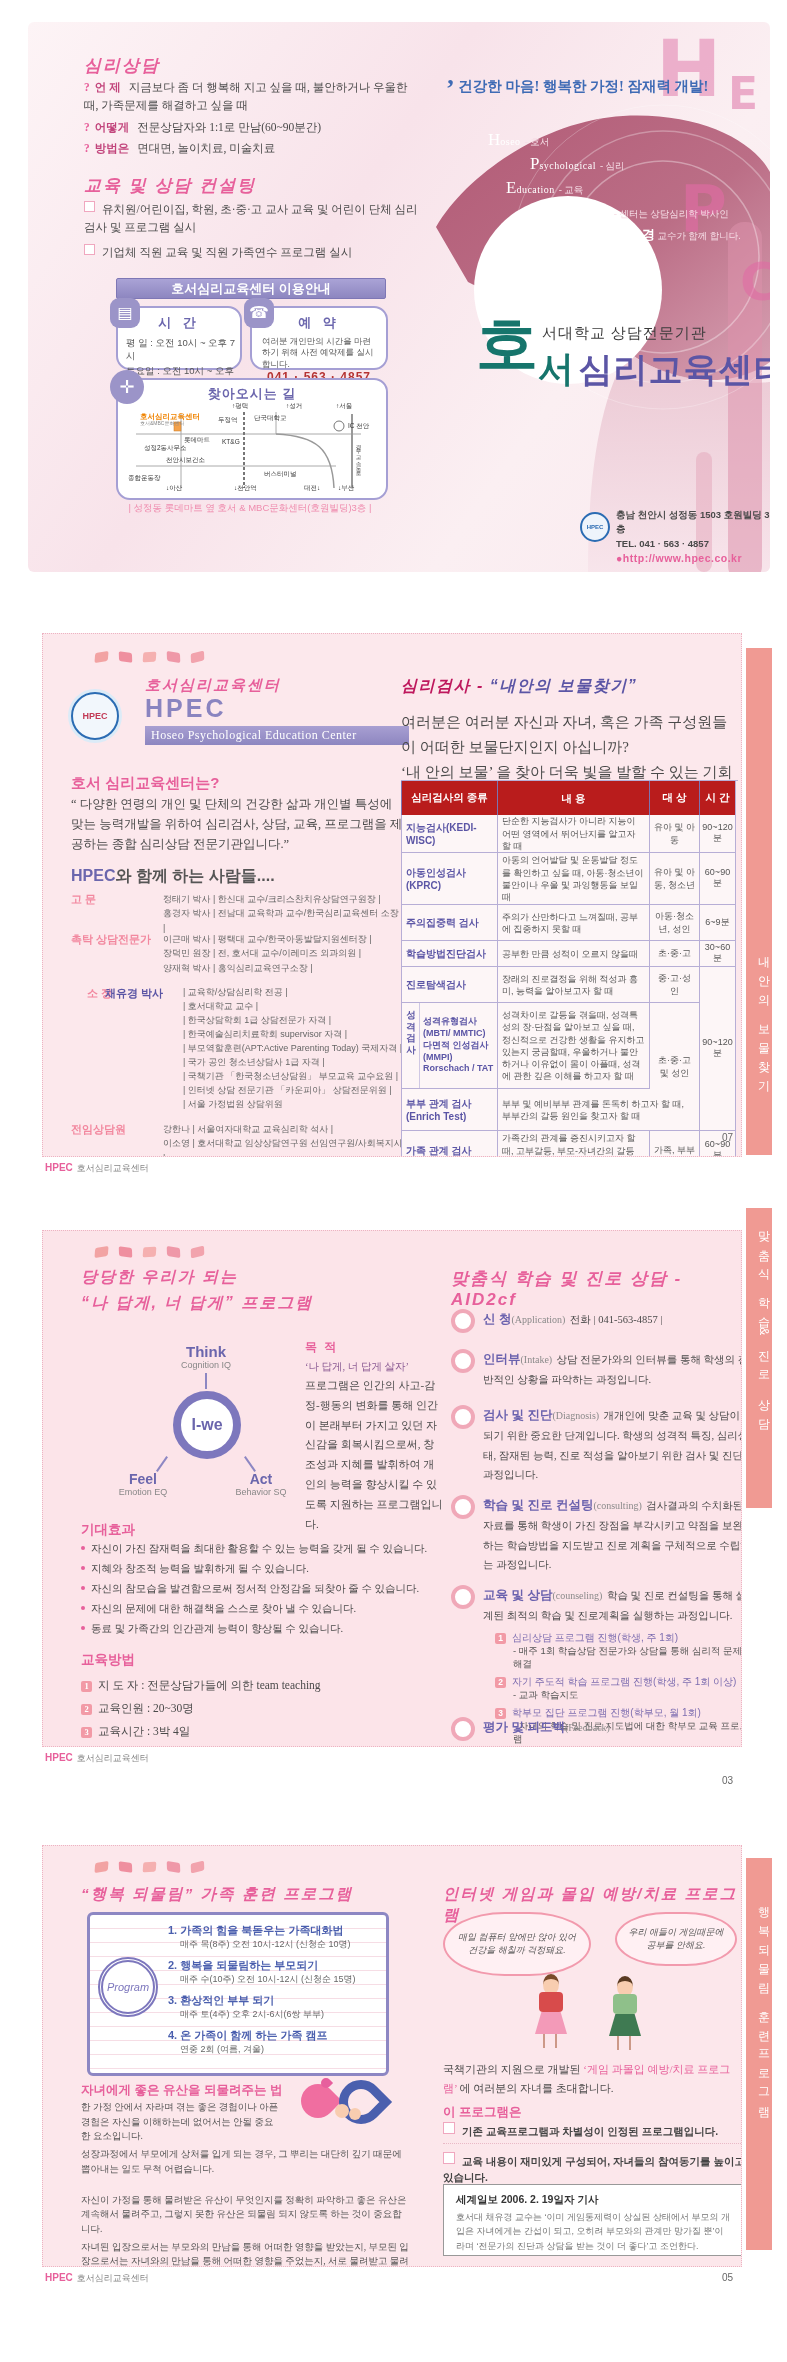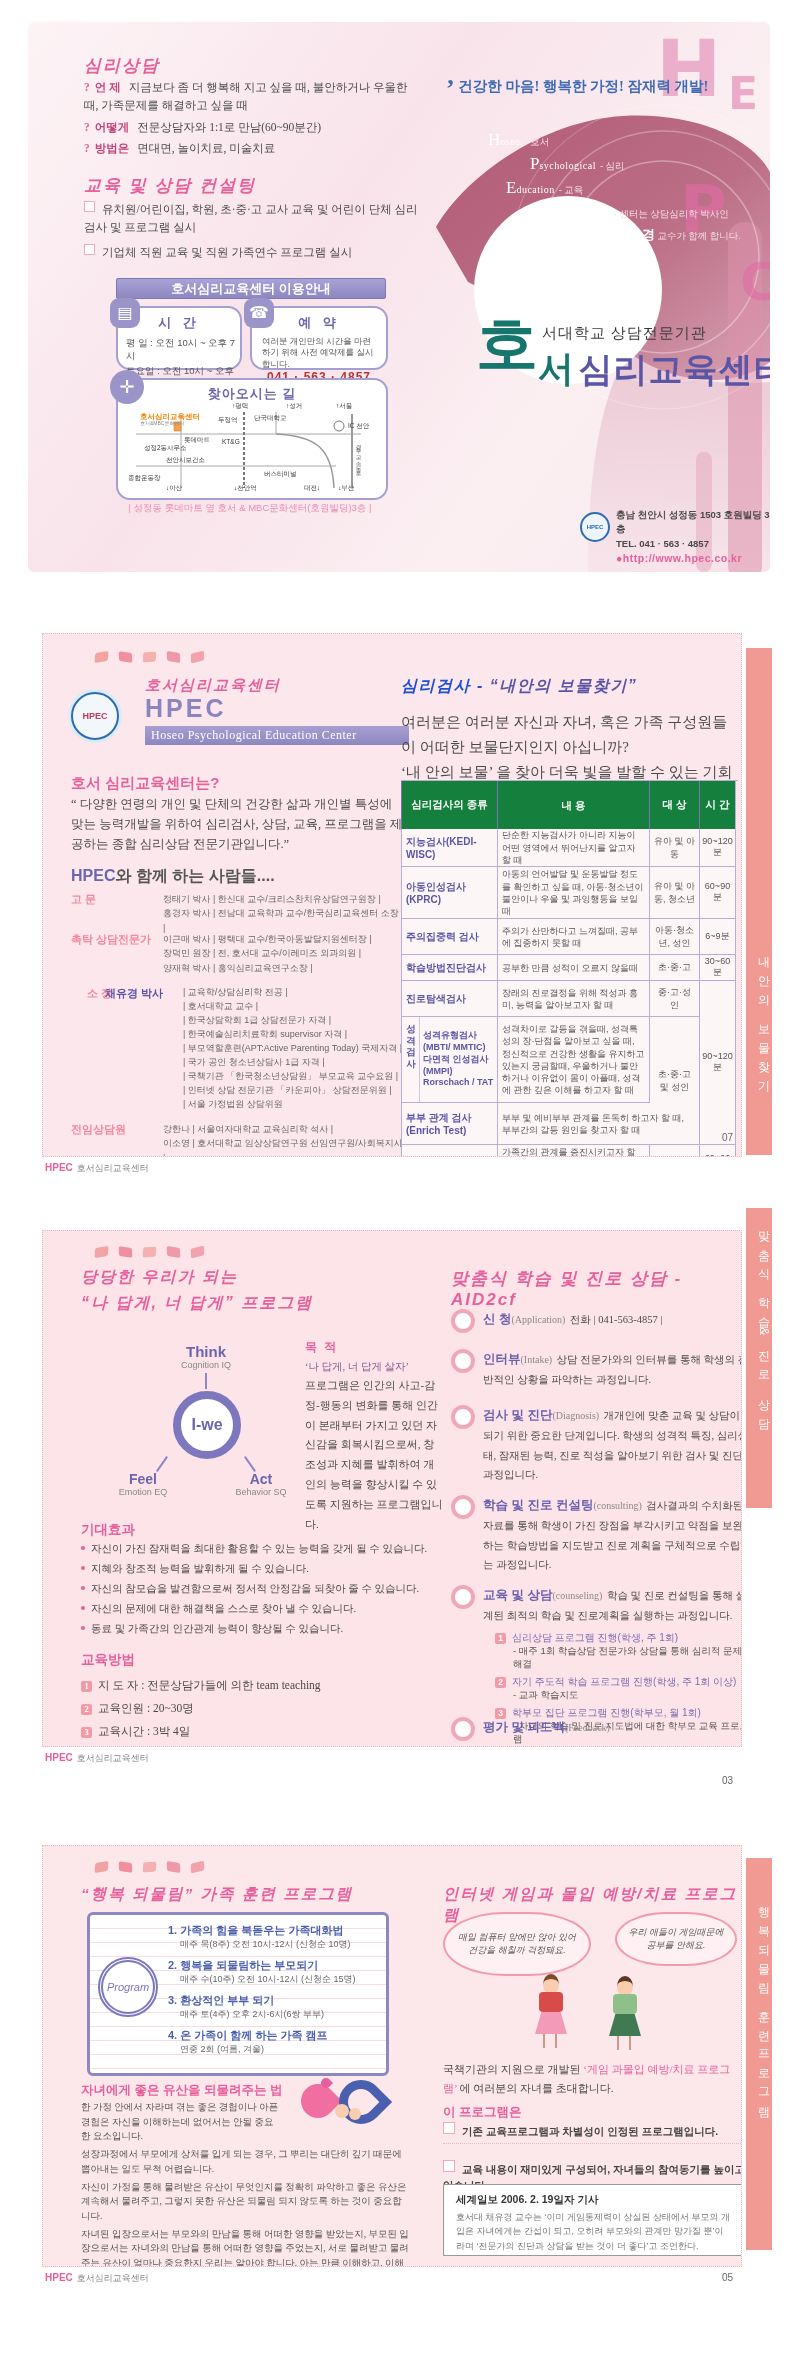--- a/index.html
+++ b/index.html
@@ -44,22 +44,22 @@
   .pfooter b{color:#e7609b;font-size:10px;margin-right:4px;}
   .pagenum{position:absolute;font-size:10px;color:#666;}
   .pinkhead{color:#e7609b;font-weight:bold;}
   .serif{font-family:"Liberation Serif","DejaVu Serif",serif;}
   
   .ttable{position:absolute;font-size:9px;}
   .trow{display:flex;}
   .tcell{border-left:1px solid #b7aed6;border-bottom:1px solid #b7aed6;box-sizing:border-box;
          padding:3px 4px;background:#fdf6f7;}
   .tcell.last{border-right:1px solid #b7aed6;}
-  .thead .tcell{background:#15803d;color:#fff;font-weight:bold;text-align:center;font-size:10.5px;
-                border-bottom:0;border-left:1px solid #7c74b2;padding:17px 2px;}
+  .thead .tcell{background:#b91c1c;color:#fff;font-weight:bold;text-align:center;font-size:10.5px;
+                border-bottom:0;border-left:1px solid #7c74b2;padding:10px 2px;}
   .tname{width:96px;color:#5b55a5;font-weight:bold;font-size:10px;display:flex;align-items:center;}
   .tdesc{width:152px;color:#555;display:flex;align-items:center;line-height:1.35;}
   .ttarg{width:50px;display:flex;align-items:center;justify-content:center;text-align:center;color:#555;}
   .ttime{width:37px;display:flex;align-items:center;justify-content:center;text-align:center;color:#555;}
   .numbadge{display:inline-block;width:11px;height:11px;background:#f29aa6;color:#fff;font-size:8.5px;
             text-align:center;line-height:11px;border-radius:2px;margin-right:6px;font-weight:bold;}
   .stepcircle{position:absolute;left:0;width:16px;height:16px;border:4px solid #f0a8b8;
               border-radius:50%;background:#fff;}
   .stepkr{color:#6b62ae;font-weight:bold;font-size:12.5px;}
   .stepen{color:#8a8a8a;font-size:10px;font-family:"Liberation Serif","DejaVu Serif",serif;}
@@ -251,21 +251,21 @@
   <div class="abs" style="left:28px;top:488px;width:332px;">
     <span class="abs" style="left:0;color:#f2889f;font-weight:bold;font-size:11px;">전임상담원</span>
     <div style="margin-left:92px;font-size:9px;color:#666;line-height:1.6;">
       <div>강한나 | 서울여자대학교 교육심리학 석사 |</div>
       <div>이소영 | 호서대학교 임상상담연구원 선임연구원/사회복지사 |</div>
 
     </div>
   </div>
 
   <div class="abs" style="left:358px;top:42px;font-size:16px;font-weight:bold;font-style:italic;letter-spacing:1.5px;">
-    <span style="color:#1d4ed8;">심리검사 -</span>
+    <span style="color:#be185d;">심리검사 -</span>
     <span style="color:#5b55a5;">“내안의  보물찾기”</span>
   </div>
   <div class="abs serif" style="left:358px;top:76px;width:338px;font-size:15px;line-height:1.65;color:#4a4a4a;">
     <div>여러분은 여러분 자신과 자녀, 혹은 가족 구성원들이 어떠한 보물단지인지 아십니까?</div>
     <div>‘내 안의 보물’ 을 찾아 더욱 빛을 발할 수 있는 기회를 마련해 보세요.</div>
     <div><span style="color:#e7609b;">심리검사는 마음에 대한 건강검진</span><b>입니다.</b></div>
   </div>
 
   <div class="ttable" style="left:358px;top:146px;width:337px;border-top:1px solid #b7aed6;">
     <div class="trow thead">
@@ -467,21 +467,21 @@
   <div class="abs" style="left:248px;top:228px;width:110px;height:74px;">
     <div class="abs" style="left:10px;top:10px;width:34px;height:34px;background:#f06ea0;transform:rotate(-45deg);border-radius:50% 50% 0 50%;"></div>
     <div class="abs" style="left:48px;top:6px;width:44px;height:44px;border:9px solid #4a5fae;transform:rotate(-45deg);border-radius:50% 50% 0 50%;box-sizing:border-box;"></div>
     <div class="abs" style="left:30px;top:4px;width:10px;height:10px;background:#e75f9d;transform:rotate(-45deg);border-radius:50% 50% 0 50%;"></div>
     <div class="abs" style="left:44px;top:30px;width:14px;height:14px;background:#f8cdb0;border-radius:50%;"></div>
     <div class="abs" style="left:58px;top:34px;width:12px;height:12px;background:#f8cdb0;border-radius:50%;"></div>
   </div>
   <div class="abs serif" style="left:38px;top:254px;width:330px;font-size:9.5px;line-height:1.55;color:#555;">
     <div style="width:200px;">한 가정 안에서 자라며 겪는 좋은 경험이나 아픈 경험은 자신을 이해하는데 없어서는 안될 중요한 요소입니다.</div>
     <div style="margin-top:3px;">성장과정에서 부모에게 상처를 입게 되는 경우, 그 뿌리는 대단히 깊기 때문에 뽑아내는 일도 무척 어렵습니다.</div>
-    <div style="margin-top:3px;">자신이 가정을 통해 물려받은 유산이 무엇인지를 정확히 파악하고 좋은 유산은 계속해서 물려주고, 그렇지 못한 유산은 되물림 되지 않도록 하는 것이 중요합니다.</div>
+    <div style="margin-top:16px;">자신이 가정을 통해 물려받은 유산이 무엇인지를 정확히 파악하고 좋은 유산은 계속해서 물려주고, 그렇지 못한 유산은 되물림 되지 않도록 하는 것이 중요합니다.</div>
     <div style="margin-top:3px;">자녀된 입장으로서는 부모와의 만남을 통해 어떠한 영향을 받았는지, 부모된 입장으로서는 자녀와의 만남을 통해 어떠한 영향을 주었는지, 서로 물려받고 물려주는 유산이 얼마나 중요한지 우리는 알아야 합니다. 아는 만큼 이해하고, 이해하면 더 깊게 사랑하게 됩니다.</div>
 
   </div>
 
   <div class="abs scriptT" style="left:400px;top:38px;font-size:15.5px;">인터넷 게임과 몰입 예방/치료 프로그램</div>
 
   <div class="bubble" style="left:400px;top:66px;width:148px;height:64px;">매일 컴퓨터 앞에만 앉아 있어 건강을 해칠까 걱정돼요.</div>
   <div class="bubble" style="left:572px;top:66px;width:122px;height:54px;">우리 애들이 게임때문에 공부를 안해요.</div>
 
   <div class="abs" style="left:470px;top:128px;width:160px;height:80px;">
@@ -496,21 +496,21 @@
     <div class="abs" style="left:104px;top:62px;width:2px;height:14px;background:#c98;"></div>
     <div class="abs" style="left:116px;top:62px;width:2px;height:14px;background:#c98;"></div>
   </div>
 
   <div class="abs serif" style="left:400px;top:214px;width:300px;font-size:11px;line-height:1.7;color:#4a4a4a;">
     <span>국책기관의 지원으로 개발된 </span><span style="color:#e7609b;">‘게임 과몰입 예방/치료 프로그램’</span><span> 에 여러분의 자녀를 초대합니다.</span>
   </div>
 
   <div class="abs pinkhead" style="left:400px;top:258px;font-size:12.5px;">이 프로그램은</div>
   <div class="abs" style="left:400px;top:276px;width:310px;font-size:10.5px;color:#444;font-weight:bold;line-height:1.5;">
-    <div style="margin-bottom:16px;border-bottom:1px dotted #e9b9c6;padding-bottom:3px;"><span class="chk" style="width:10px;height:10px;"></span><span>기존 교육프로그램과 차별성이 인정된 프로그램입니다.</span></div>
+    <div style="margin-bottom:8px;border-bottom:1px dotted #e9b9c6;padding-bottom:3px;"><span class="chk" style="width:10px;height:10px;"></span><span>기존 교육프로그램과 차별성이 인정된 프로그램입니다.</span></div>
     <div style="margin-bottom:4px;border-bottom:1px dotted #e9b9c6;padding-bottom:3px;"><span class="chk" style="width:10px;height:10px;"></span><span>교육 내용이 재미있게 구성되어, 자녀들의 참여동기를 높이고 있습니다.</span></div>
     <div><span class="chk" style="width:10px;height:10px;"></span><span>자녀의 인터넷 게임지도법을 부모님께 알려드려, 지속적인 지도가 가능하게 합니다.</span></div>
   </div>
 
   <div class="abs" style="left:400px;top:338px;width:300px;height:72px;border:1.5px solid #999;background:#fff;padding:8px 12px;box-sizing:border-box;">
     <div style="font-size:10.5px;font-weight:bold;color:#333;margin-bottom:3px;">세계일보 2006. 2. 19일자 기사</div>
     <div style="font-size:9px;color:#777;line-height:1.6;">호서대 채유경 교수는 ‘이미 게임통제력이 상실된 상태에서 부모의 개입은 자녀에게는 간섭이 되고, 오히려 부모와의 관계만 망가질 뿐’이라며 ‘전문가의 진단과 상담을 받는 것이 더 좋다’고 조언한다.</div>
   </div>
 </div>
 <div class="sidetab" style="top:1858px;height:392px;padding-top:40px;">행복되물림 훈련프로그램</div>

